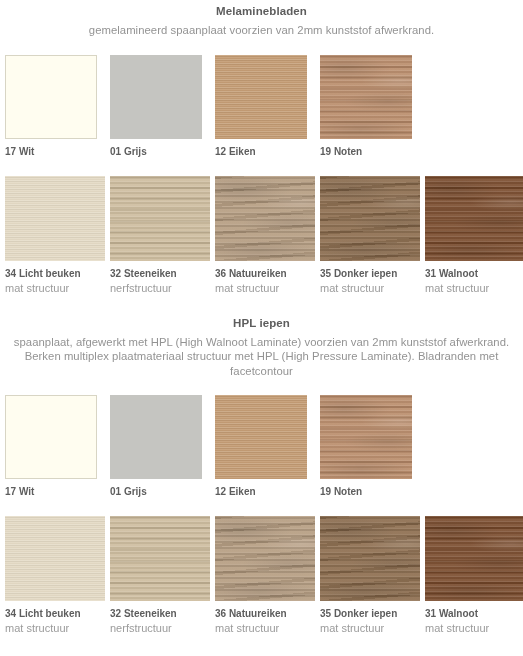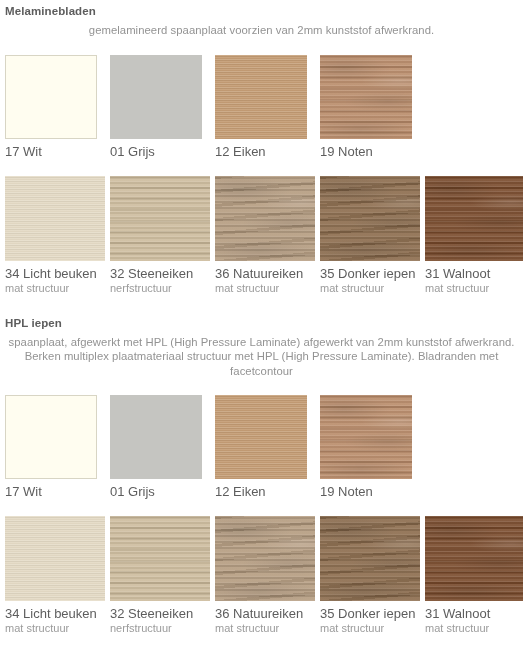--- a/index.html
+++ b/index.html
@@ -21,20 +21,21 @@
   .section { position: relative; }
 
   .section-heading {
     font-size: 11.5px;
     font-weight: bold;
     color: #5d5d5d;
     line-height: 15px;
     margin: 0;
     padding: 0;
     letter-spacing: 0.1px;
+    text-align: center;
   }
   .section-desc {
     font-size: 11.3px;
     color: #939393;
     line-height: 14.5px;
     margin: 0;
     padding: 0;
     letter-spacing: 0.05px;
     text-align: center;
   }
@@ -53,22 +54,22 @@
   .swatch {
     width: 92px;
     height: 84px;
     box-sizing: border-box;
     position: relative;
     overflow: hidden;
   }
   .swatch.sq100 { width: 100px; height: 85px; }
 
   .swatch-label {
-    font-size: 13px;
-    font-weight: normal;
+    font-size: 10px;
+    font-weight: bold;
     color: #5d5d5d;
     line-height: 14px;
     margin-top: 6px;
     white-space: nowrap;
   }
   .swatch-sub {
     font-size: 11px;
     color: #9b9b9b;
     line-height: 14px;
     white-space: nowrap;
@@ -206,21 +207,21 @@
         <div class="swatch sq100 grain-med figure" style="background:#794A2B;"></div>
         <div class="swatch-label">31 Walnoot</div>
         <div class="swatch-sub">mat structuur</div>
       </div>
     </div>
   </div>
 
   <div class="section" style="margin-top:21px;">
     <div class="section-heading">HPL iepen</div>
     <div class="section-desc" style="margin-top:4px;">
-      <p>spaanplaat, afgewerkt met HPL (High Pressure Laminate) afgewerkt van 2mm kunststof afwerkrand.</p>
+      <p>spaanplaat, afgewerkt met HPL (High Walnoot Laminate) voorzien van 2mm kunststof afwerkrand.</p>
       <p>Berken multiplex plaatmateriaal structuur met HPL (High Pressure Laminate). Bladranden met facetcontour</p>
     </div>
 
     <div class="swatch-row" style="margin-top:17px;">
       <div class="swatch-cell">
         <div class="swatch sw-bordered" style="background:#FFFDF0;"></div>
         <div class="swatch-label">17 Wit</div>
       </div>
       <div class="swatch-cell">
         <div class="swatch sw-plain" style="background:#C5C5C1;"></div>

